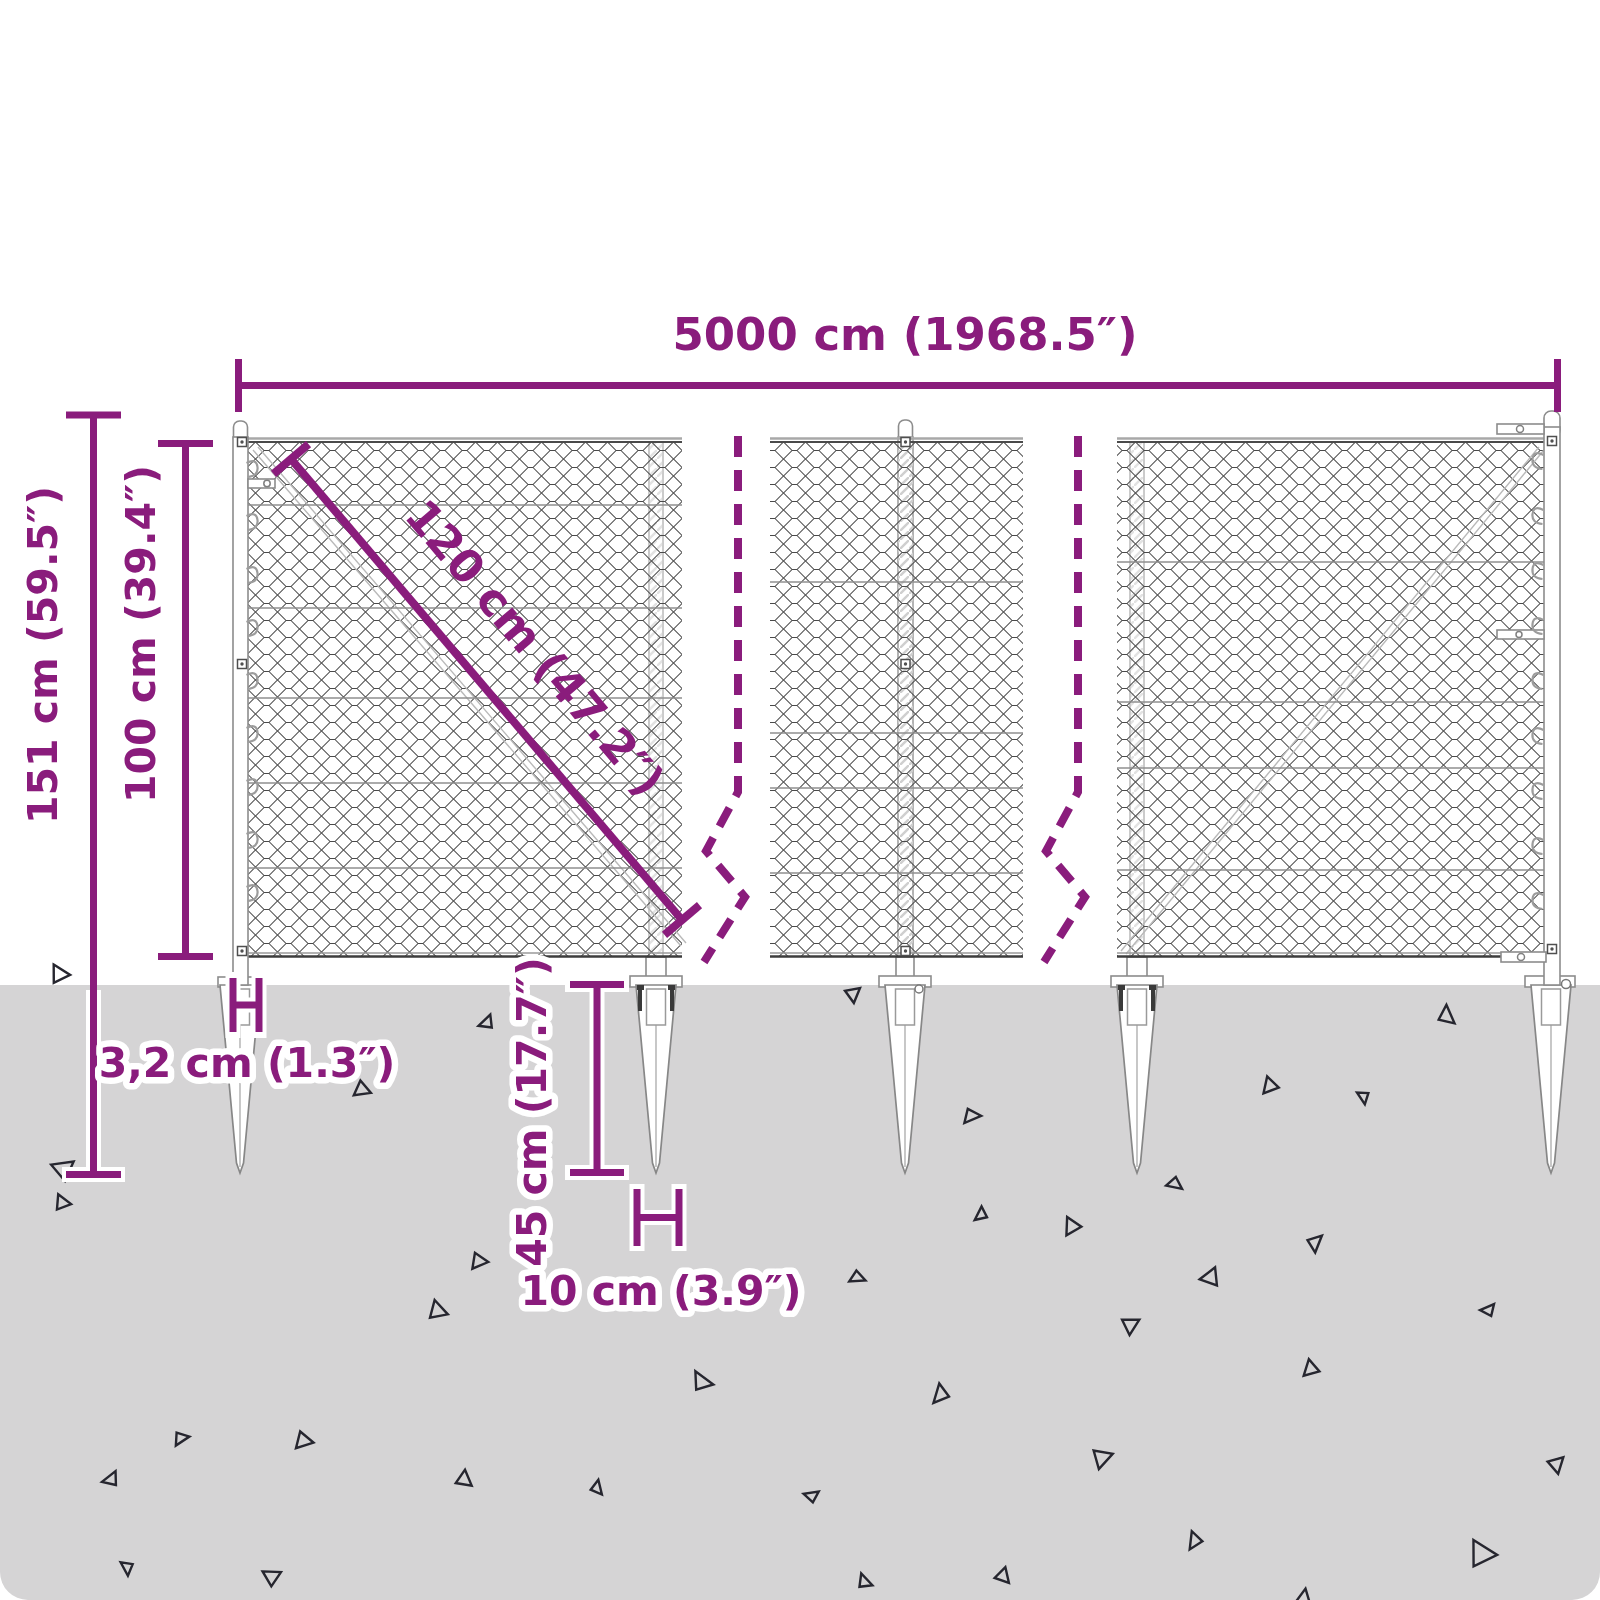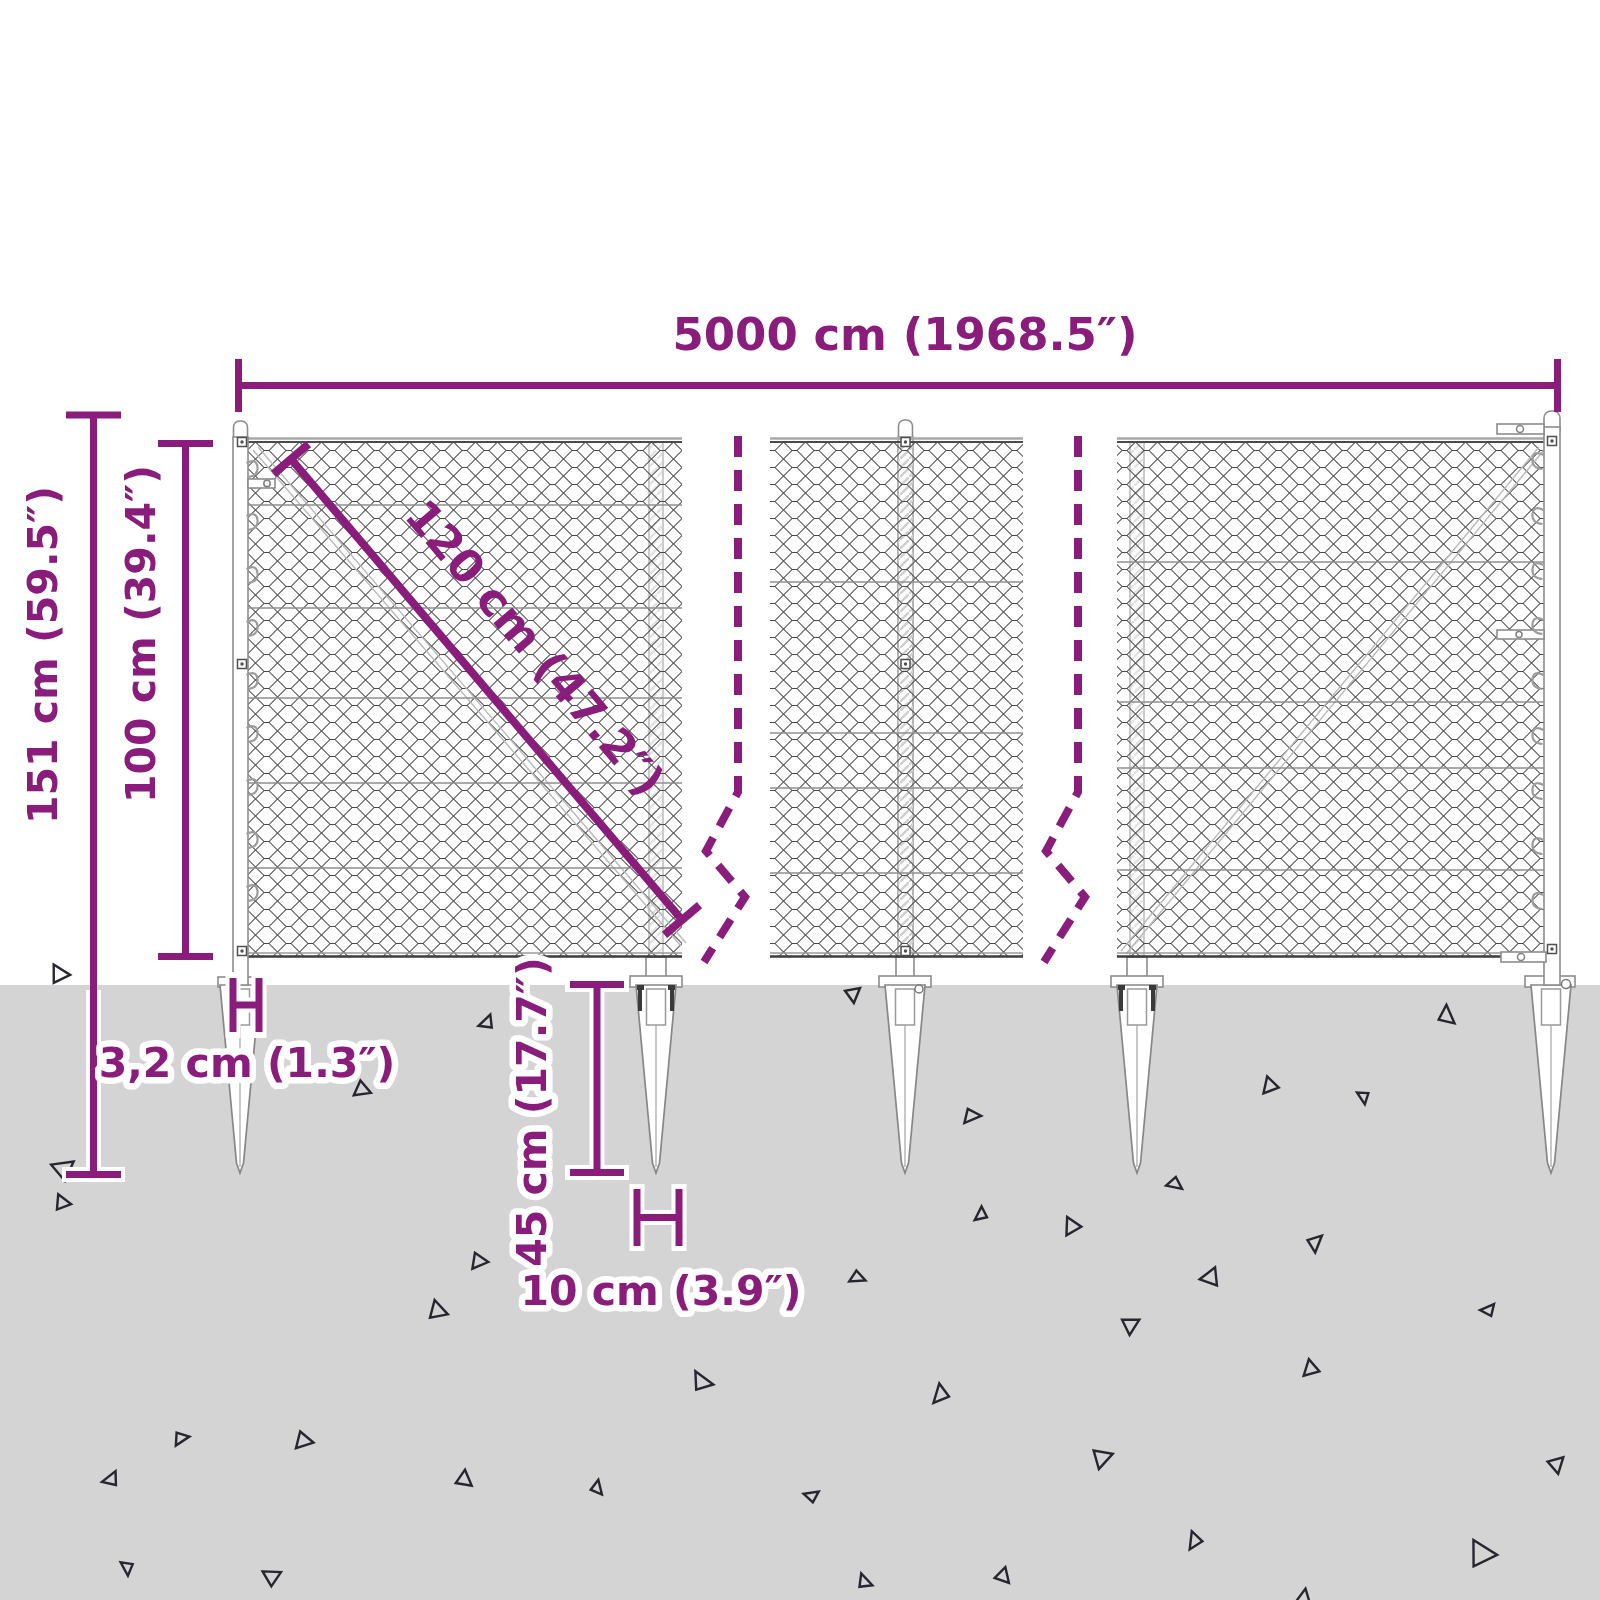--- a/index.html
+++ b/index.html
@@ -1,17 +1,17 @@
 <!DOCTYPE html>
 <html style="--accent: #8a1c7c; --ground: #d5d4d5; --triangle: #26262f;"><head>
 <meta charset="utf-8">
 <style>
   html,body{margin:0;padding:0;background:#fff;}
   .stage{position:relative;width:1600px;height:1600px;background:#fff;overflow:hidden;
-         font-family:"DejaVu Sans","Liberation Sans",sans-serif;}
+         font-family:"DejaVu Sans","Liberation Sans",sans-serif;border-radius:28px;}
   svg{display:block;}
   .dim-label{font-family:"DejaVu Sans","Liberation Sans",sans-serif;
              font-weight:bold;fill:var(--accent);}
   .fs-lg{font-size:45px;}
   .fs-md{font-size:41px;}
   .fs-diag{font-size:45px;}
   .halo-label{paint-order:stroke;stroke:#fff;stroke-width:13px;stroke-linejoin:round;}
   .accent-stroke{stroke:var(--accent);}
   .halo-stroke{stroke:#fff;}
   .mesh-wire{stroke:#8f8f8f;stroke-width:1.6;}

